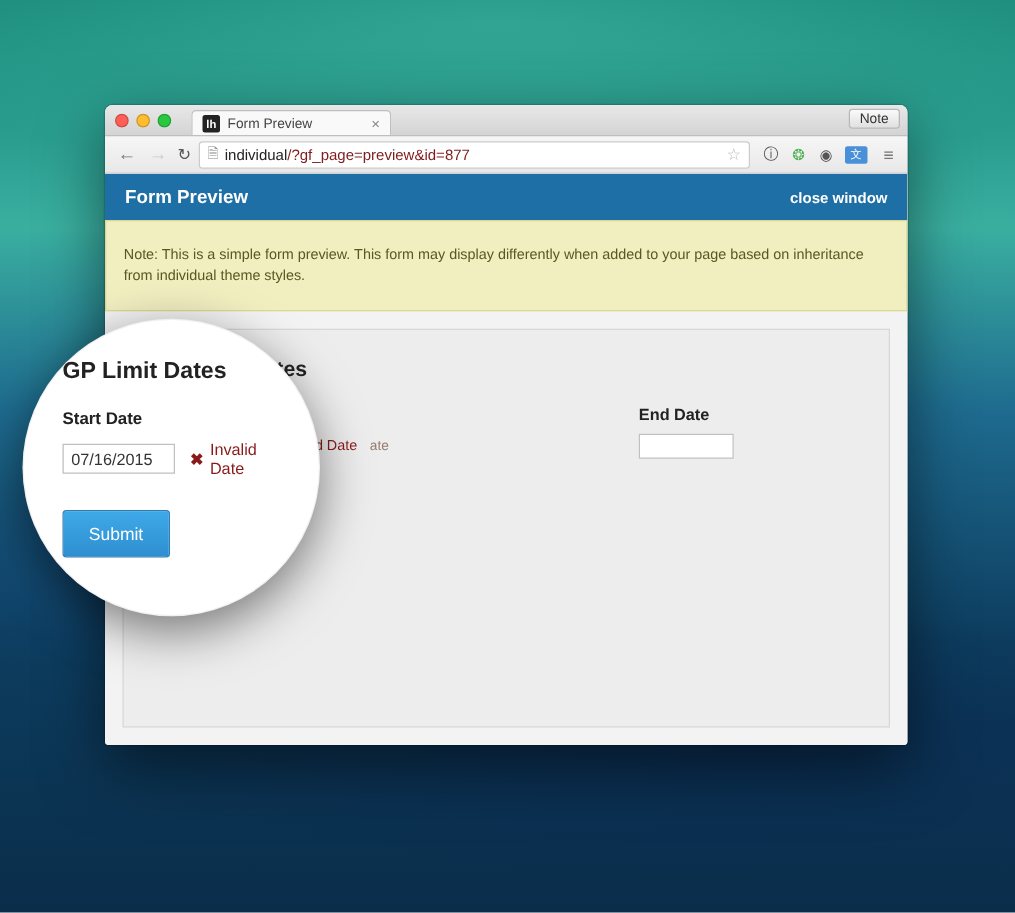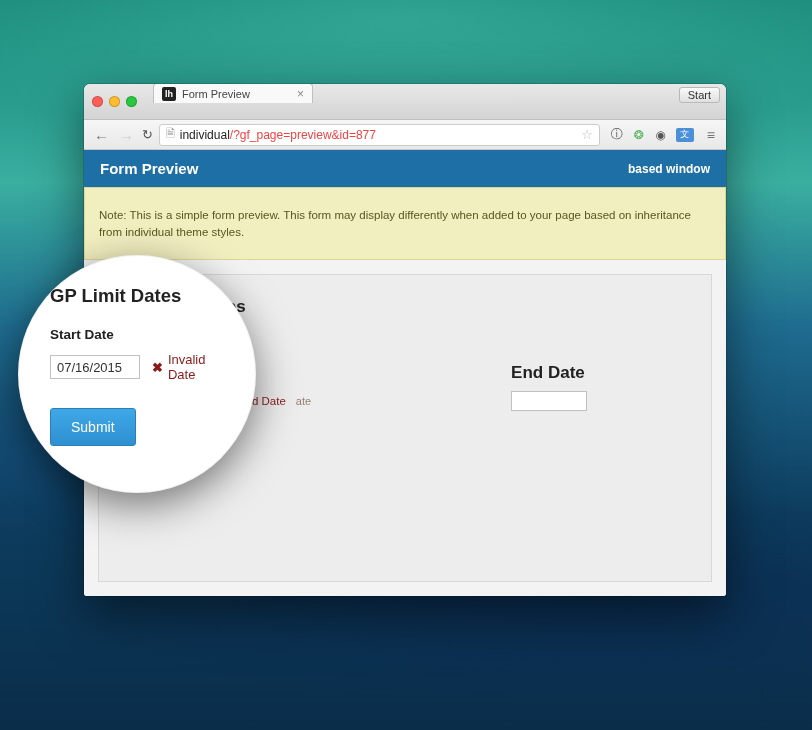--- a/index.html
+++ b/index.html
@@ -31,25 +31,25 @@
     height: 512px;
     background: #f2f2f2;
     border-radius: 6px 6px 3px 3px;
     box-shadow: 0 18px 50px rgba(0,0,0,0.5), 0 0 0 1px rgba(0,0,0,0.15);
     overflow: hidden;
     display: flex;
     flex-direction: column;
   }
 
   .titlebar {
-    height: 36px;
+    height: 25px;
     background: linear-gradient(#e8e8e8,#d4d4d4);
     display: flex;
     align-items: center;
-    padding: 16px 8px;
+    padding: 0 8px;
     gap: 6px;
     border-bottom: 1px solid #bfbfbf;
     position: relative;
   }
   .traffic { display:flex; gap:6px; }
   .dot { width:11px; height:11px; border-radius:50%; border:1px solid rgba(0,0,0,0.2); }
   .dot.red { background:#ff5f57; }
   .dot.yellow { background:#febc2e; }
   .dot.green { background:#28c840; }
 
@@ -100,21 +100,21 @@
     border:1px solid #ccc;
     border-radius:3px;
     height:22px;
     display:flex; align-items:center;
     padding:0 6px;
     font-size:12px;
     color:#333;
   }
   .omnibox .doc-icon { color:#888; margin-right:5px; font-size:11px; }
   .omnibox .host { color:#222; }
-  .omnibox .path { color:#ef4444; }
+  .omnibox .path { color:#7f1d1d; }
   .omnibox .star { margin-left:auto; color:#bbb; font-size:13px; }
   .ext-icons { display:flex; align-items:center; gap:8px; padding:0 4px; }
   .ext { width:14px; height:14px; display:flex; align-items:center; justify-content:center; font-size:12px; }
   .menu-icon { color:#777; font-size:14px; cursor:pointer; padding:0 3px; }
 
   .page {
     flex:1;
     background:#f3f3f3;
     display:flex;
     flex-direction:column;
@@ -154,21 +154,21 @@
     font-size:17px;
     font-weight:700;
     color:#222;
     margin-bottom:18px;
   }
   .fields-row {
     display:flex;
     gap:200px;
   }
   .field-block { display:flex; flex-direction:column; gap:8px; }
-  .field-label { font-size:17px; font-weight:700; color:#222;margin-top:28px; }
+  .field-label { font-size:13px; font-weight:700; color:#222; }
   .date-input {
     width:76px; height:20px;
     border:1px solid #c0c0c0;
     background:#fff;
     font-size:11px;
     padding:2px 4px;
     color:#333;
   }
   .invalid {
     display:flex; align-items:center; gap:4px;
@@ -244,21 +244,21 @@
       <div class="dot yellow"></div>
       <div class="dot green"></div>
     </div>
     <div class="tabs">
       <div class="tab">
         <span class="favicon">lh</span>
         <span>Form Preview</span>
         <span class="tab-close">×</span>
       </div>
     </div>
-    <div class="user-badge">Start</div>
+    <div class="user-badge">Note</div>
   </div>
 
   <div class="toolbar">
     <span class="nav-btn">←</span>
     <span class="nav-btn disabled">→</span>
     <span class="reload">↻</span>
     <div class="omnibox">
       <span class="doc-icon">🗎</span>
       <span class="host">individual</span>
         <span class="path">/?gf_page=preview&amp;id=877</span>
@@ -269,21 +269,21 @@
       <span class="ext" style="color:#4caf50;">❂</span>
       <span class="ext" style="color:#555;">◉</span>
       <span class="ext" style="background:#4a90d9;color:#fff;border-radius:2px;width:18px;font-size:9px;">文</span>
     </div>
     <span class="menu-icon">≡</span>
   </div>
 
   <div class="page">
     <div class="blue-header">
       <span class="title">Form Preview</span>
-      <span class="close">based window</span>
+      <span class="close">close window</span>
     </div>
     <div class="note-bar">Note: This is a simple form preview. This form may display differently when added to your page based on inheritance from individual theme styles.</div>
 
     <div class="form-panel">
       <div class="form-title">GP Limit Dates</div>
       <div class="fields-row">
         <div class="field-block">
           <span class="field-label">Start Date</span>
           <div class="start-row">
             <input class="date-input" value="07/16/2015" style="">

